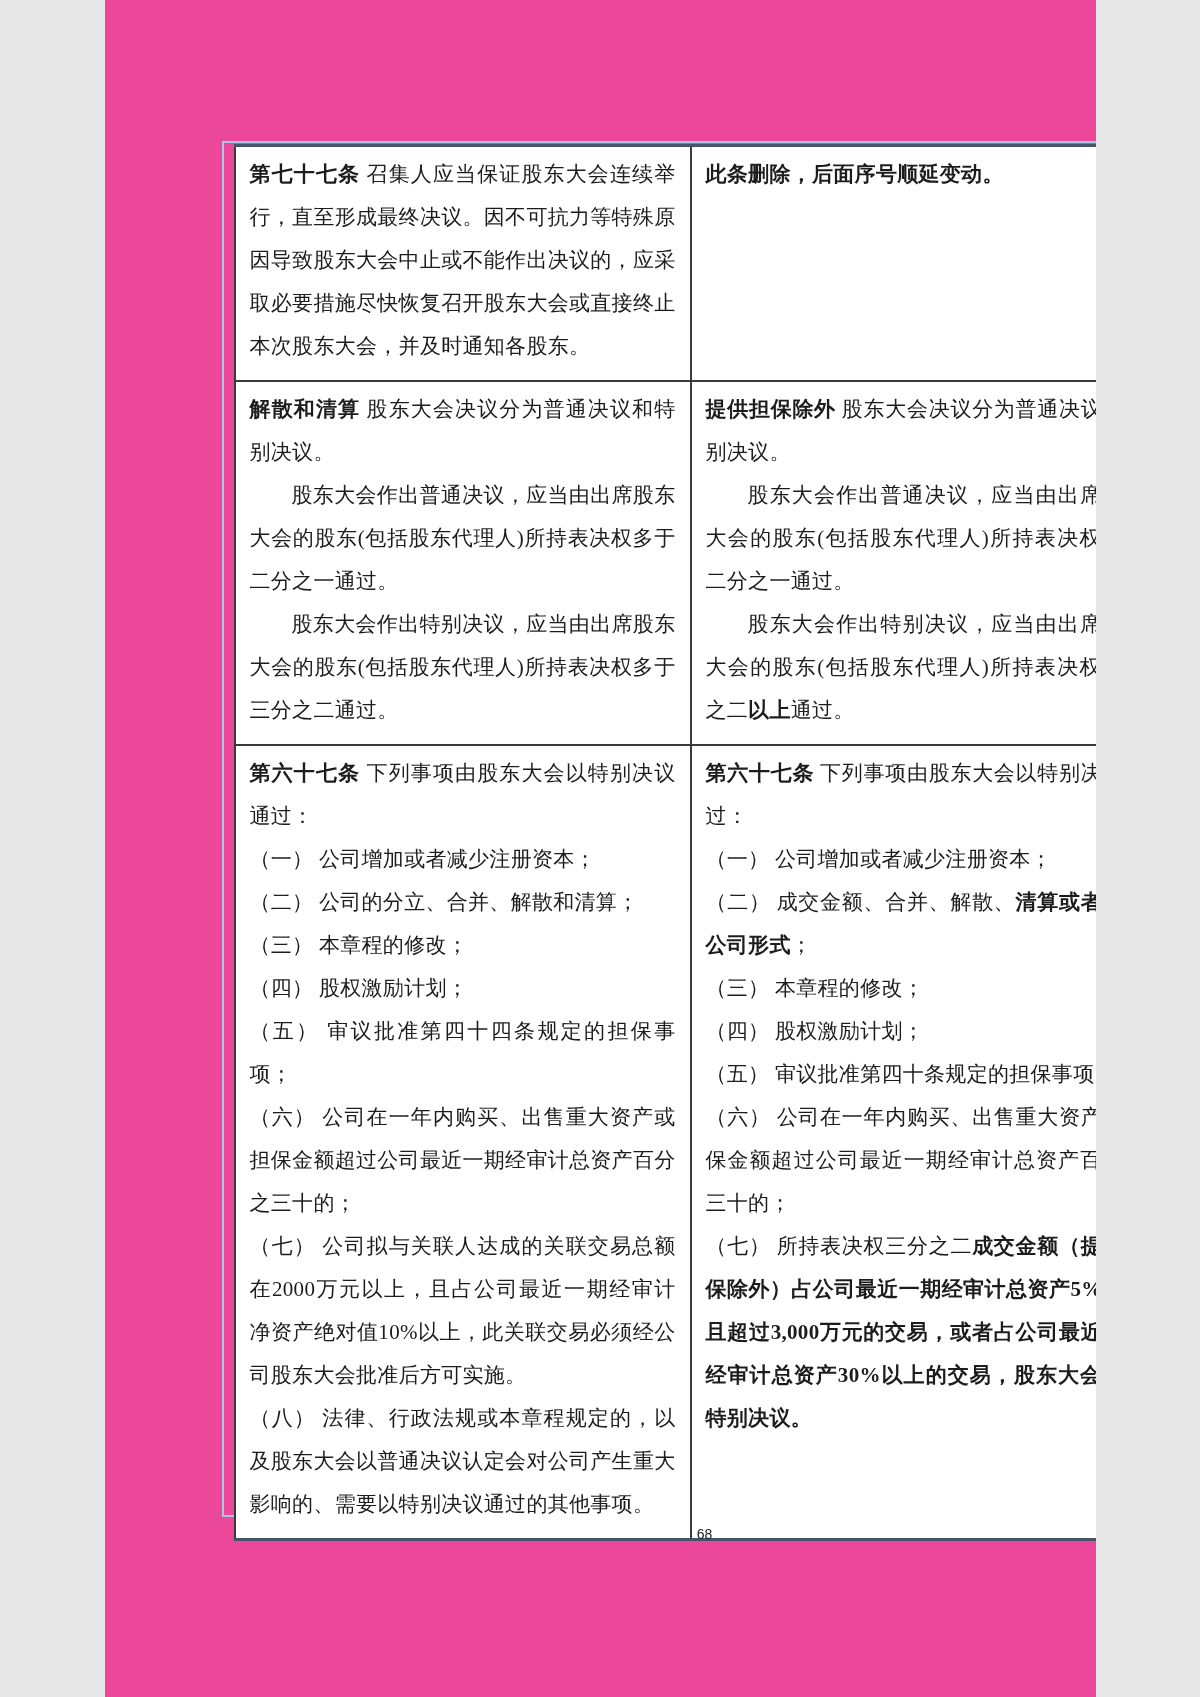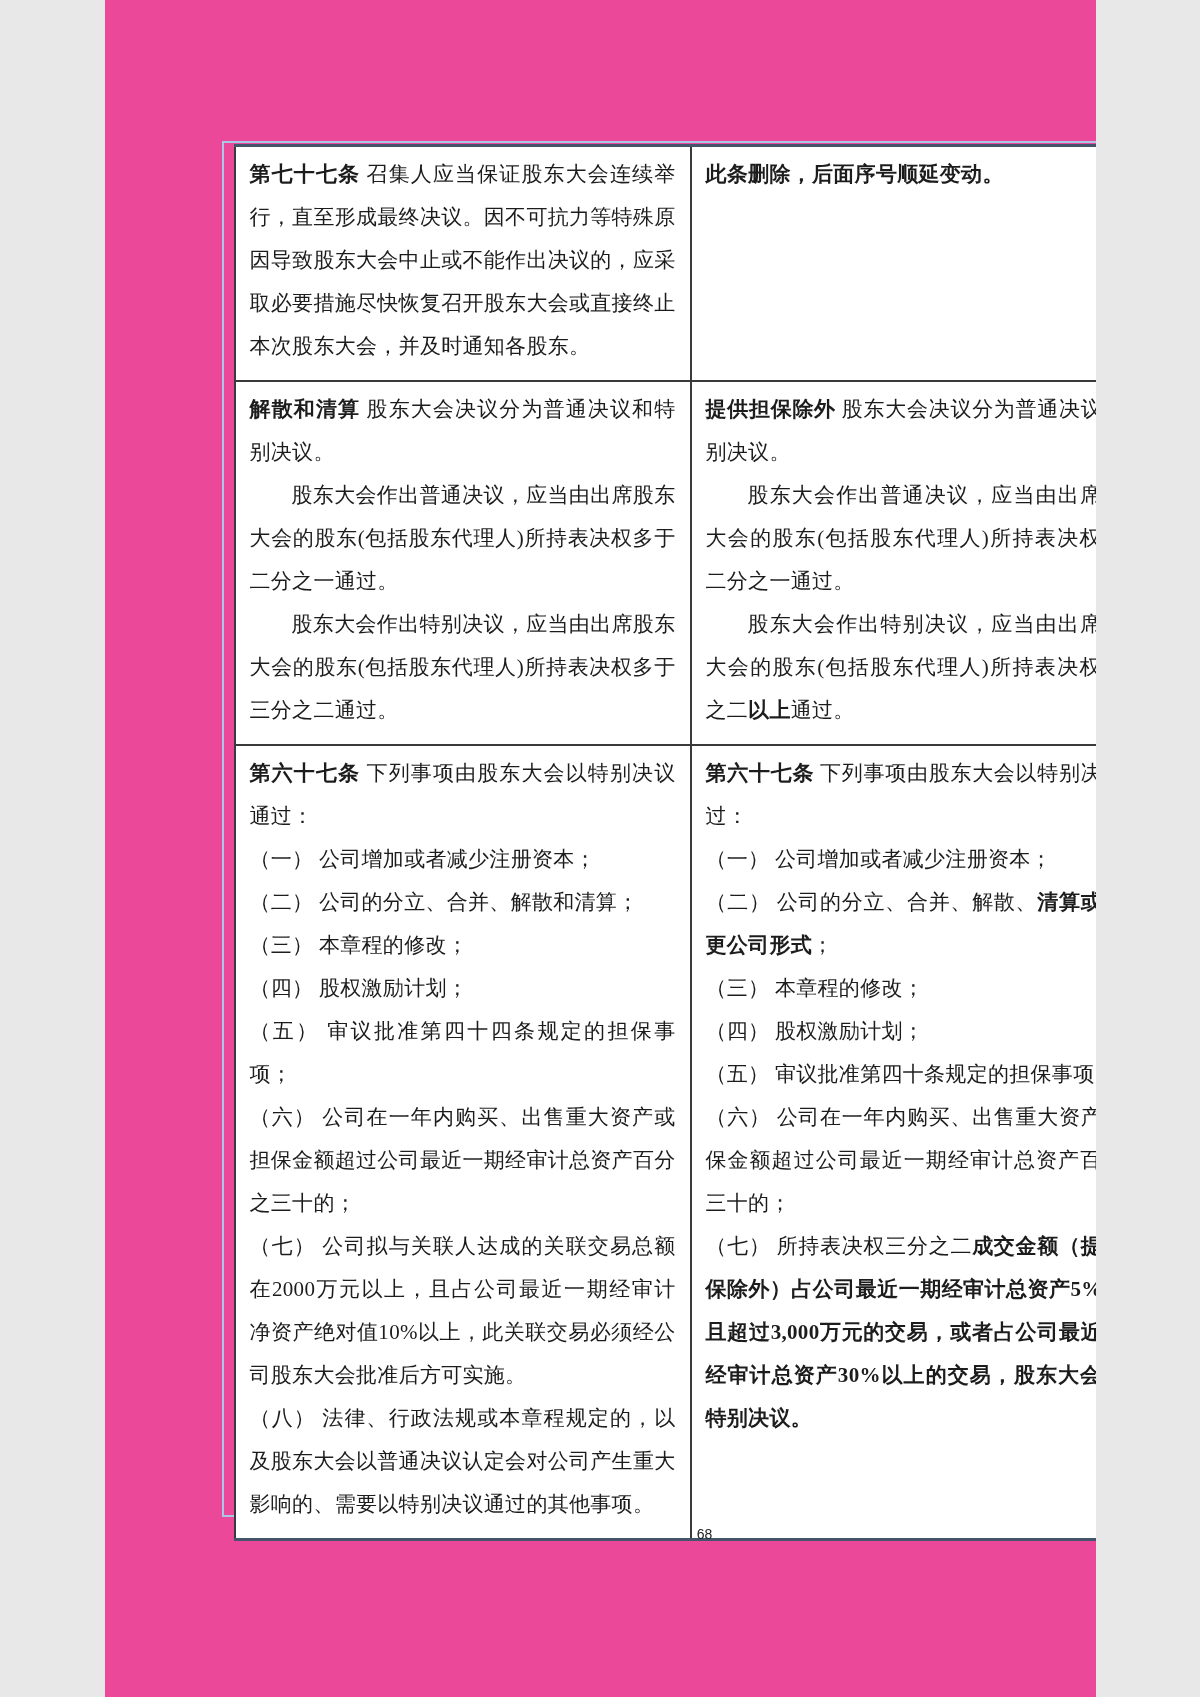--- a/index.html
+++ b/index.html
@@ -92,21 +92,21 @@
             <p><span>（三） 本章程的修改；</span></p>
             <p><span>（四） 股权激励计划；</span></p>
             <p><span>（五） 审议批准第四十四条规定的担保事项；</span></p>
             <p><span>（六） 公司在一年内购买、出售重大资产或担保金额超过公司最近一期经审计总资产百分之三十的；</span></p>
             <p><span>（七） 公司拟与关联人达成的关联交易总额在2000万元以上，且占公司最近一期经审计净资产绝对值10%以上，此关联交易必须经公司股东大会批准后方可实施。</span></p>
             <p><span>（八） 法律、行政法规或本章程规定的，以及股东大会以普通决议认定会对公司产生重大影响的、需要以特别决议通过的其他事项。</span></p>
           </td>
         <td class="c1 cell">
             <p><span class="b">第六十七条</span><span>  下列事项由股东大会以特别决议通过：</span></p>
             <p><span>（一） 公司增加或者减少注册资本；</span></p>
-            <p><span>（二） 公司的分立、合并、解散、</span><span class="b">清算或者变更公司形式</span><span>；</span></p>
+            <p><span>（二） 成交金额、合并、解散、</span><span class="b">清算或者变更公司形式</span><span>；</span></p>
             <p><span>（三） 本章程的修改；</span></p>
             <p><span>（四） 股权激励计划；</span></p>
             <p><span>（五） 审议批准第四十条规定的担保事项；</span></p>
             <p><span>（六） 公司在一年内购买、出售重大资产或担保金额超过公司最近一期经审计总资产百分之三十的；</span></p>
             <p><span>（七） 所持表决权三分之二</span><span class="b">成交金额（提供担保除外）占公司最近一期经审计总资产5%以上且超过3,000万元的交易，或者占公司最近一期经审计总资产30%以上的交易，股东大会作出特别决议。</span></p>
           </td>
       </tr>
     </tbody>
   </table>
 

